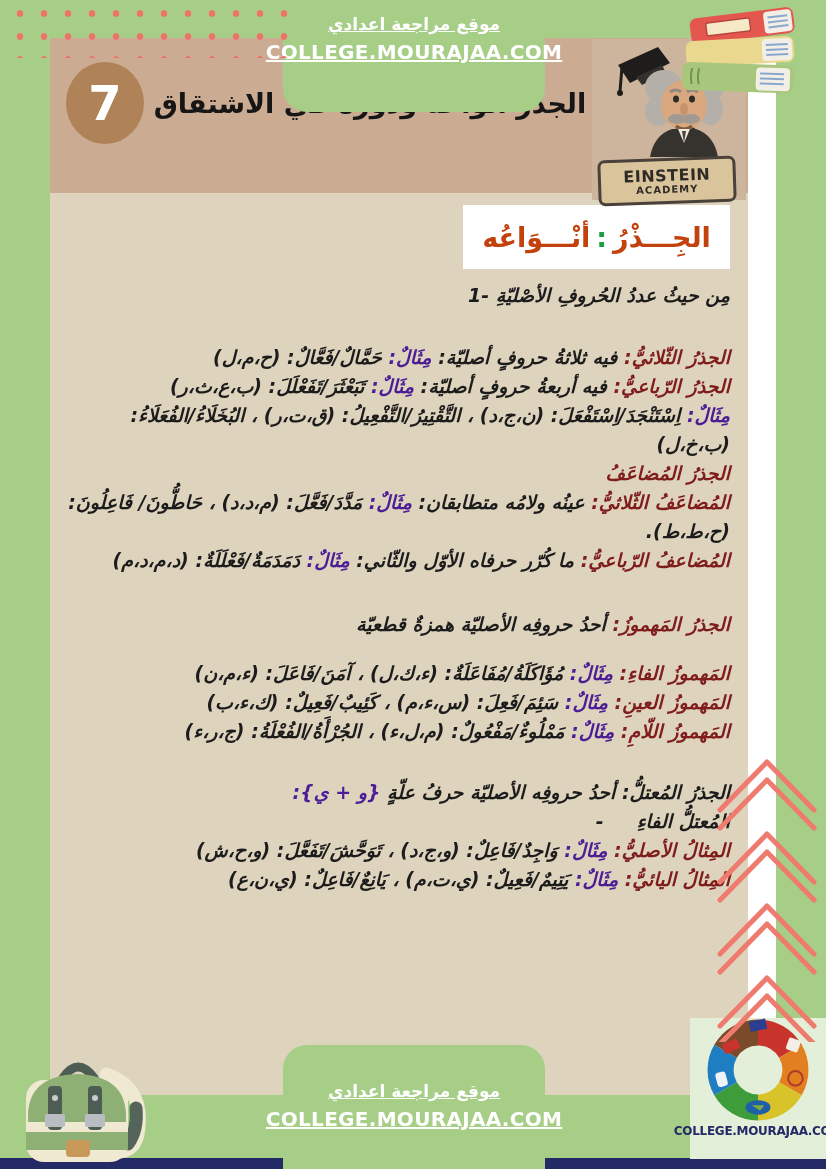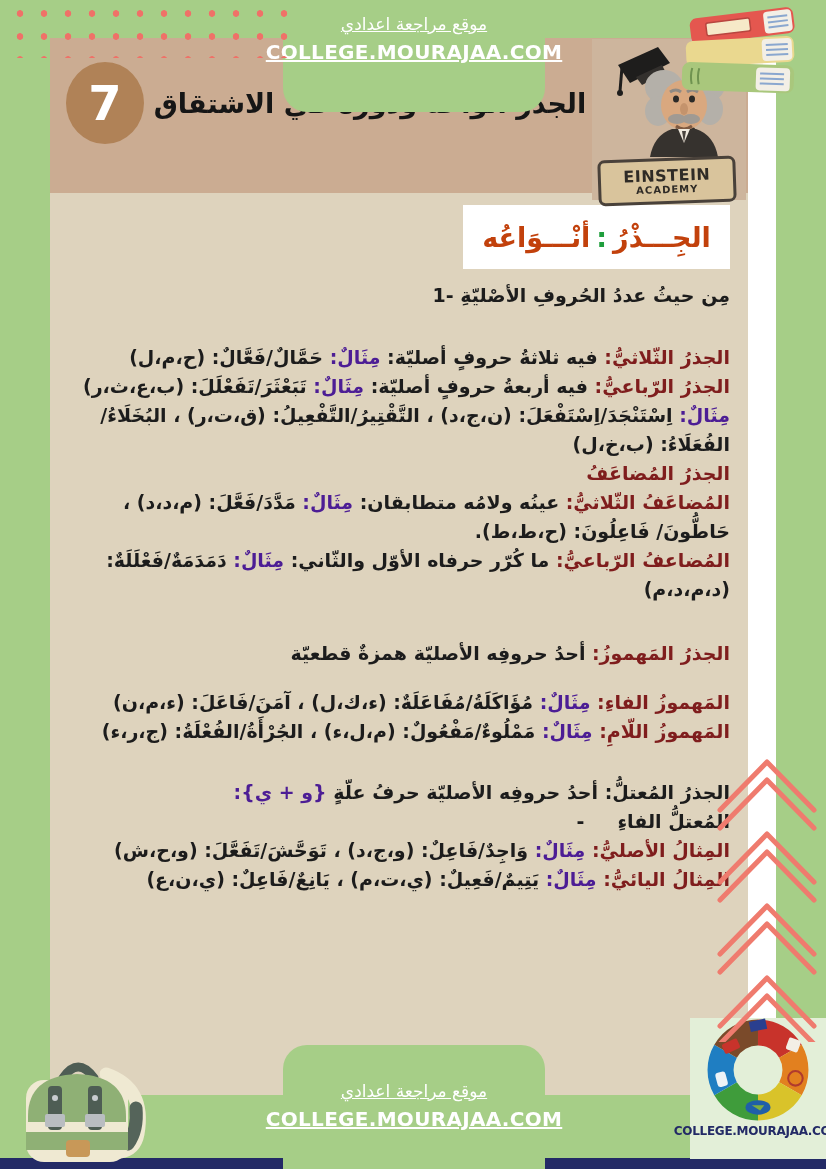--- a/index.html
+++ b/index.html
@@ -22,21 +22,21 @@
   .top-tab{
     position:absolute;left:283px;top:0;width:262px;height:112px;z-index:5;
     background:#a6ce87;border-radius:0 0 24px 24px;
     display:flex;flex-direction:column;align-items:center;padding-top:14px;box-sizing:border-box;
   }
   .bottom-tab{
     position:absolute;left:283px;top:1045px;width:262px;height:124px;z-index:5;
     background:#a6ce87;border-radius:24px 24px 0 0;
     display:flex;flex-direction:column;align-items:center;padding-top:36px;box-sizing:border-box;
   }
-  .tab-ar{color:#fff;font-weight:normal;font-size:17px;text-decoration:underline;direction:rtl;}
+  .tab-ar{color:#fff;font-weight:bold;font-size:17px;text-decoration:underline;direction:rtl;}
   .tab-url{color:#fff;font-weight:bold;font-size:20px;text-decoration:underline;margin-top:6px;letter-spacing:.3px;}
   
   .badge{
     position:absolute;left:66px;top:62px;width:78px;height:82px;border-radius:50%;
     background:#b08257;color:#fff;font-size:48px;font-weight:bold;z-index:4;
     display:flex;align-items:center;justify-content:center;
   }
   .page-title{
     position:absolute;left:150px;top:88px;width:440px;z-index:4;
     direction:rtl;text-align:center;font-size:27px;font-weight:bold;color:#161616;
@@ -55,21 +55,21 @@
     position:absolute;left:463px;top:205px;width:267px;height:64px;background:#ffffff;z-index:3;
     display:flex;align-items:center;justify-content:center;direction:rtl;white-space:nowrap;overflow:hidden;
     font-size:27px;font-weight:bold;
   }
   .title-red{color:#c2410c;}
   .title-colon{color:#1f9e3d;margin:0 6px;}
   .lesson-content{
     position:absolute;left:58px;top:281px;width:672px;z-index:3;
     direction:rtl;text-align:right;font-size:19px;font-weight:bold;line-height:29px;color:#1c1c1c;
   }
-  .content-line{margin:0;}.mt28{margin-top:32px}.mt33{margin-top:33px}
+  .content-line{margin:0;font-style:italic;}.mt28{margin-top:32px}.mt33{margin-top:33px}
   .mt35{margin-top:35px}.mt36{margin-top:20px}.mt37{margin-top:37px}
   .seg-black{color:#1c1c1c;}
   .seg-green{color:#7f1d1d;}
   .seg-pink{color:#4c1d95;}
   
   .chevrons{position:absolute;left:710px;top:742px;width:114px;height:300px;z-index:8;}
   .backpack{position:absolute;left:8px;top:1046px;width:152px;height:120px;z-index:6;}
   .logo-box{
     position:absolute;left:690px;top:1018px;width:136px;height:141px;background:#e3efd8;z-index:6;
     display:flex;flex-direction:column;align-items:center;
@@ -157,20 +157,21 @@
 <div class="lesson-content">
     <div class="content-line"><span class="seg-black">مِن حيثُ عددُ الحُروفِ الأصْليّةِ -1</span></div>
     <div class="content-line mt33"><span class="seg-green">الجذرُ الثّلاثيُّ:</span><span class="seg-black"> فيه ثلاثةُ حروفٍ أصليّة: </span><span class="seg-pink">مِثَالٌ:</span><span class="seg-black"> حَمَّالٌ/فَعَّالٌ: (ح،م،ل)</span></div>
     <div class="content-line"><span class="seg-green">الجذرُ الرّباعيُّ:</span><span class="seg-black"> فيه أربعةُ حروفٍ أصليّة: </span><span class="seg-pink">مِثَالٌ:</span><span class="seg-black"> تَبَعْثَرَ/تَفَعْلَلَ: (ب،ع،ث،ر)</span></div>
     <div class="content-line"><span class="seg-pink">مِثَالٌ:</span><span class="seg-black"> اِسْتَنْجَدَ/اِسْتَفْعَلَ: (ن،ج،د) ، التَّقْتِيرُ/التَّفْعِيلُ: (ق،ت،ر) ، البُخَلَاءُ/الفُعَلَاءُ: (ب،خ،ل)</span></div>
     <div class="content-line"><span class="seg-green">الجذرُ المُضاعَفُ</span></div>
     <div class="content-line"><span class="seg-green">المُضاعَفُ الثّلاثيُّ:</span><span class="seg-black"> عينُه ولامُه متطابقان: </span><span class="seg-pink">مِثَالٌ:</span><span class="seg-black"> مَدَّدَ/فَعَّلَ: (م،د،د) ، حَاطُّونَ/ فَاعِلُونَ: (ح،ط،ط).</span></div>
     <div class="content-line"><span class="seg-green">المُضاعفُ الرّباعيُّ:</span><span class="seg-black"> ما كُرّر حرفاه الأوّل والثّاني: </span><span class="seg-pink">مِثَالٌ:</span><span class="seg-black"> دَمَدَمَةٌ/فَعْلَلَةٌ: (د،م،د،م)</span></div>
     <div class="content-line mt35"><span class="seg-green">الجذرُ المَهموزُ:</span><span class="seg-black"> أحدُ حروفِه الأصليّة همزةٌ قطعيّة</span></div>
     <div class="content-line mt36"><span class="seg-green">المَهموزُ الفاءِ:</span><span class="seg-black"> </span><span class="seg-pink">مِثَالٌ:</span><span class="seg-black"> مُؤَاكَلَةُ/مُفَاعَلَةٌ: (ء،ك،ل) ، آمَنَ/فَاعَلَ: (ء،م،ن)</span></div>
+    <div class="content-line"><span class="seg-green">المَهموزُ العينِ:</span><span class="seg-black"> </span><span class="seg-pink">مِثَالٌ:</span><span class="seg-black"> سَئِمَ/فَعِلَ: (س،ء،م) ، كَئِيبٌ/فَعِيلٌ: (ك،ء،ب)</span></div>
     <div class="content-line"><span class="seg-green">المَهموزُ اللّامِ:</span><span class="seg-black"> </span><span class="seg-pink">مِثَالٌ:</span><span class="seg-black"> مَمْلُوءٌ/مَفْعُولٌ: (م،ل،ء) ، الجُرْأَةُ/الفُعْلَةُ: (ج،ر،ء)</span></div>
     <div class="content-line mt28"><span class="seg-black">الجذرُ المُعتلُّ:</span><span class="seg-black"> أحدُ حروفِه الأصليّة حرفُ علّةٍ </span><span class="seg-pink">{و + ي}:</span></div>
     <div class="content-line"><span class="seg-black">المُعتلُّ الفاءِ&nbsp;&nbsp;&nbsp;&nbsp;&nbsp;-</span></div>
     <div class="content-line"><span class="seg-green">المِثالُ الأصليُّ:</span><span class="seg-black"> </span><span class="seg-pink">مِثَالٌ:</span><span class="seg-black"> وَاجِدٌ/فَاعِلٌ: (و،ج،د) ، تَوَحَّشَ/تَفَعَّلَ: (و،ح،ش)</span></div>
     <div class="content-line"><span class="seg-green">المِثالُ اليائيُّ:</span><span class="seg-black"> </span><span class="seg-pink">مِثَالٌ:</span><span class="seg-black"> يَتِيمٌ/فَعِيلٌ: (ي،ت،م) ، يَانِعٌ/فَاعِلٌ: (ي،ن،ع)</span></div>
   </div>
 
 <svg class="chevrons" viewBox="0 0 114 300">
   <g stroke="#ef7b6e" stroke-width="5" fill="none" stroke-linecap="round" stroke-linejoin="round">
     <polyline points="10,68 57,20 104,68"></polyline>

